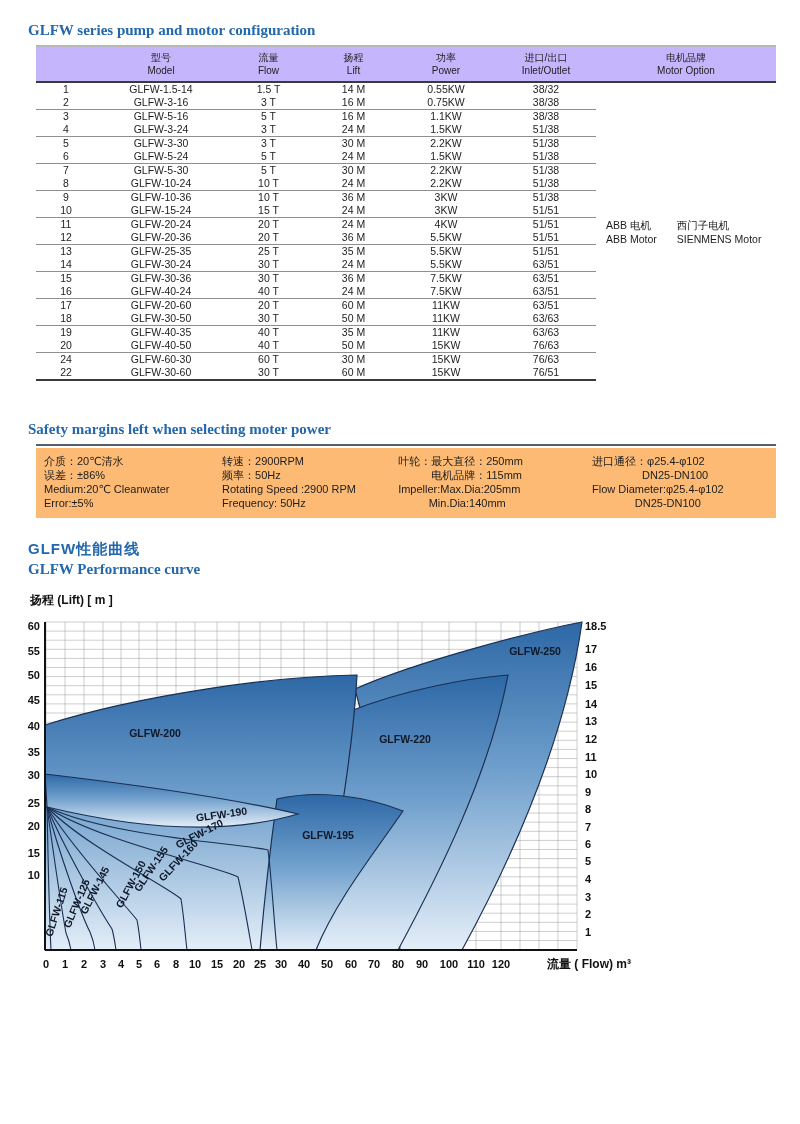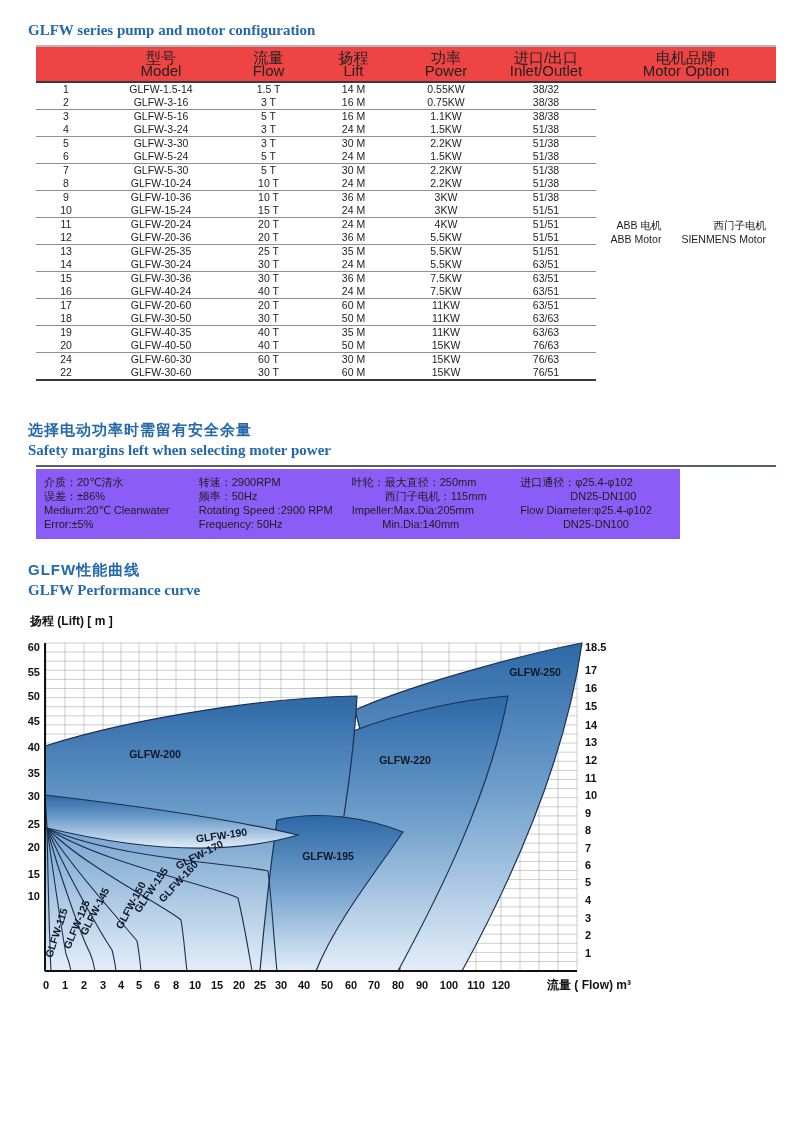--- a/index.html
+++ b/index.html
@@ -13,38 +13,38 @@
   }
   .sec-title-en{
     font-size:15px;font-weight:bold;color:#2368ac;margin:0 0 6px 4px;letter-spacing:0px;font-family:Liberation Serif, serif;
   }
   
   .cfg-table{
     border-collapse:collapse;table-layout:fixed;
     width:740px;margin-left:12px;border-top:2px solid #b7b7b7;
   }
   .cfg-table thead th{
-    background:#ef4444;font-weight:normal;font-size:15px;line-height:13px;
+    background:#c4b5fd;font-weight:normal;font-size:10px;line-height:13px;
     padding:4px 0;border-bottom:2px solid #3a3a3a;color:#222;
   }
   .cfg-table td{
     font-size:10.5px;height:13px;line-height:13px;padding:0;text-align:center;
     white-space:nowrap;color:#1d1d1d;
   }
   .cfg-table tbody tr.group-end td{border-bottom:1px solid #8f8f8f;}
   .cfg-table tbody tr.table-end td{border-bottom:2px solid #3a3a3a;margin-top:37px;}
   .cfg-table td.motor-cell{
-    border-bottom:none !important;vertical-align:middle;text-align:right;
+    border-bottom:none !important;vertical-align:middle;text-align:left;
   }
   .motor-opt{display:inline-block;margin:0 10px;font-size:10.5px;line-height:14px;}
   
   .sec2{margin-top:40px;}
   .rule{height:2px;background:#55606c;width:740px;margin-left:12px;}
   .spec-box{
-    width:644px;margin-left:12px;margin-top:2px;background:#8b5cf6;
+    width:740px;margin-left:12px;margin-top:2px;background:#fdba74;
     display:flex;flex-direction:row;box-sizing:border-box;
     padding:6px 0 8px 8px;
   }
   .spec-col{font-size:11px;line-height:14px;white-space:pre;color:#1d1d1d;}
   .spec-col div{white-space:pre;}
   
   .sec3{margin-top:22px;}
   .chart-wrap{margin-left:-4px;margin-top:14px;}
   .axis-label{font-size:12px;font-weight:bold;fill:#111;}
   .tick-label{font-size:11px;font-weight:bold;fill:#111;}
@@ -273,27 +273,26 @@
             <td>30 T</td>
             <td>60 M</td>
             <td>15KW</td>
             <td>76/51</td>
           </tr>
         </tbody>
     </table>
   </section>
 
   <section class="sec2">
-    <div class="sec-title-zh">选择电动功率时需留有安全余量</div>
     <div class="sec-title-en">Safety margins left when selecting moter power</div>
     <div class="rule"></div>
     <div class="spec-box" id="spec-box">
         <div class="spec-col" style="width: 180px;"><div>介质：20℃清水</div><div>误差：±86%</div><div>Medium:20℃ Cleanwater</div><div>Error:±5%</div></div>
         <div class="spec-col" style="width: 178px;"><div>转速：2900RPM</div><div>频率：50Hz</div><div>Rotating Speed :2900 RPM</div><div>Frequency: 50Hz</div></div>
-        <div class="spec-col" style="width: 196px;"><div>叶轮：最大直径：250mm</div><div>　　　西门子电机：115mm</div><div>Impeller:Max.Dia:205mm</div><div>          Min.Dia:140mm</div></div>
+        <div class="spec-col" style="width: 196px;"><div>叶轮：最大直径：250mm</div><div>　　　电机品牌：115mm</div><div>Impeller:Max.Dia:205mm</div><div>          Min.Dia:140mm</div></div>
         <div class="spec-col" style="width: 186px;"><div>进口通径：φ25.4-φ102</div><div>　　　　  DN25-DN100</div><div>Flow Diameter:φ25.4-φ102</div><div>              DN25-DN100</div></div>
       </div>
   </section>
 
   <section class="sec3">
     <div class="sec-title-zh">GLFW性能曲线</div>
     <div class="sec-title-en">GLFW Performance curve</div>
 
     <div class="chart-wrap">
       <svg id="curve-svg" width="620" height="392" viewBox="0 0 620 392">

